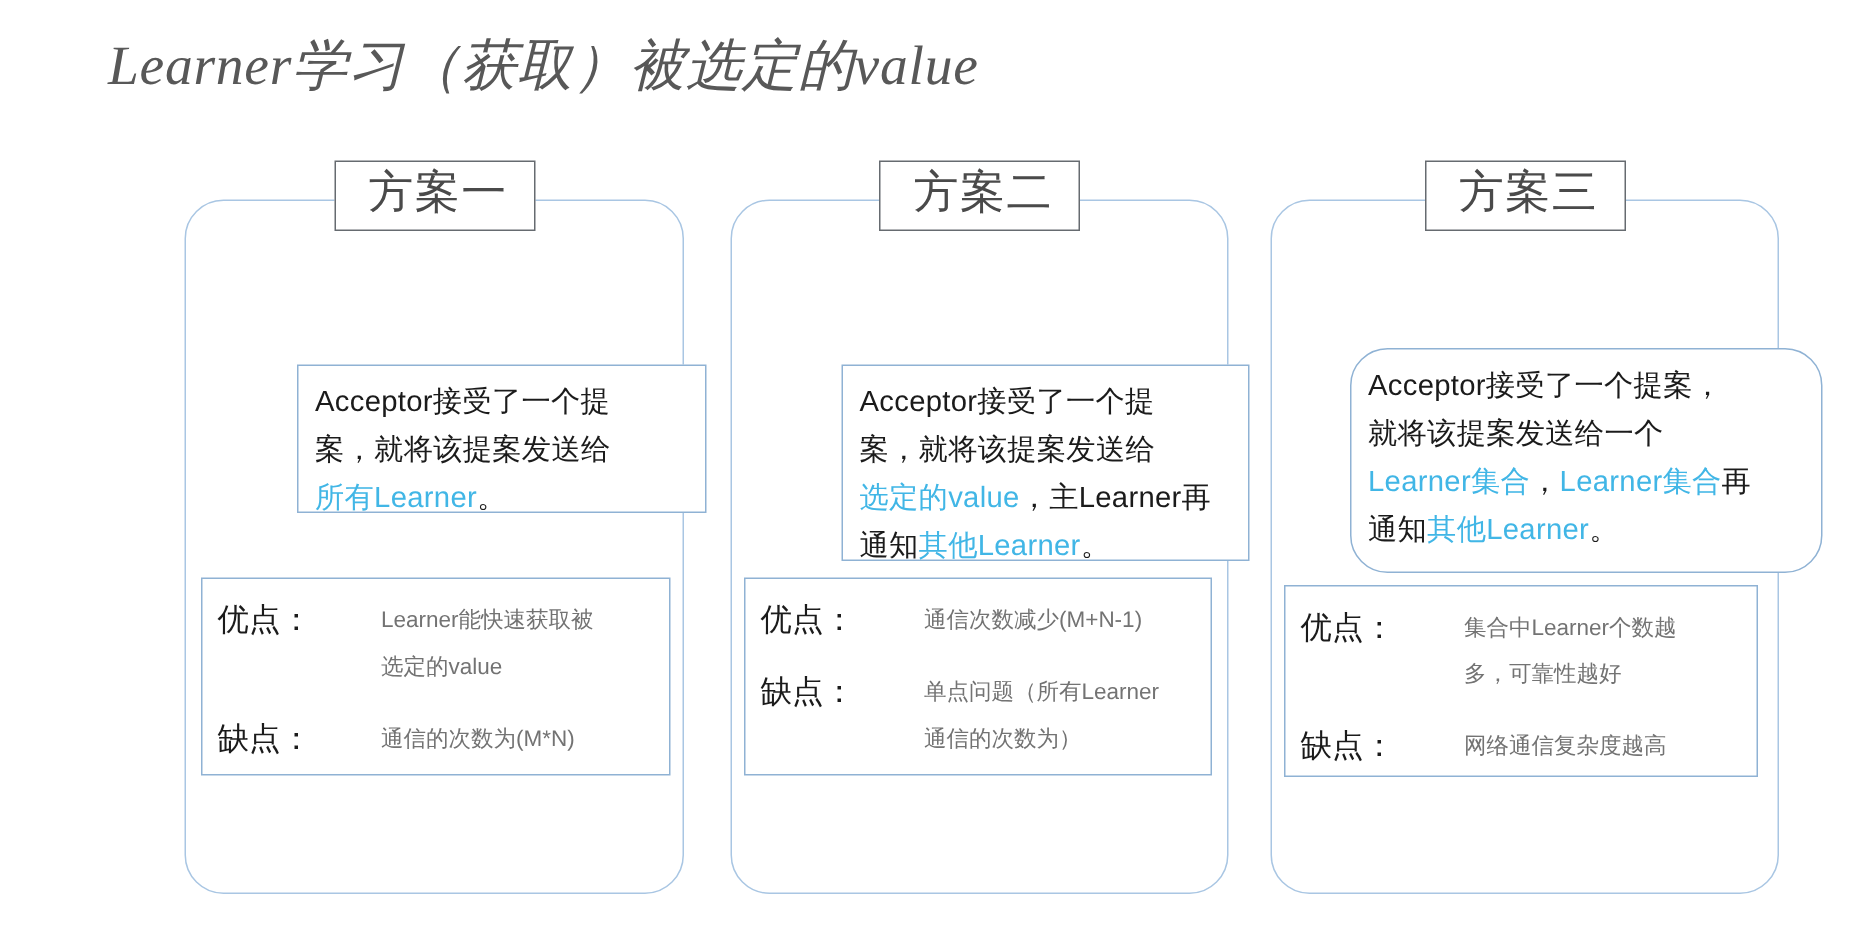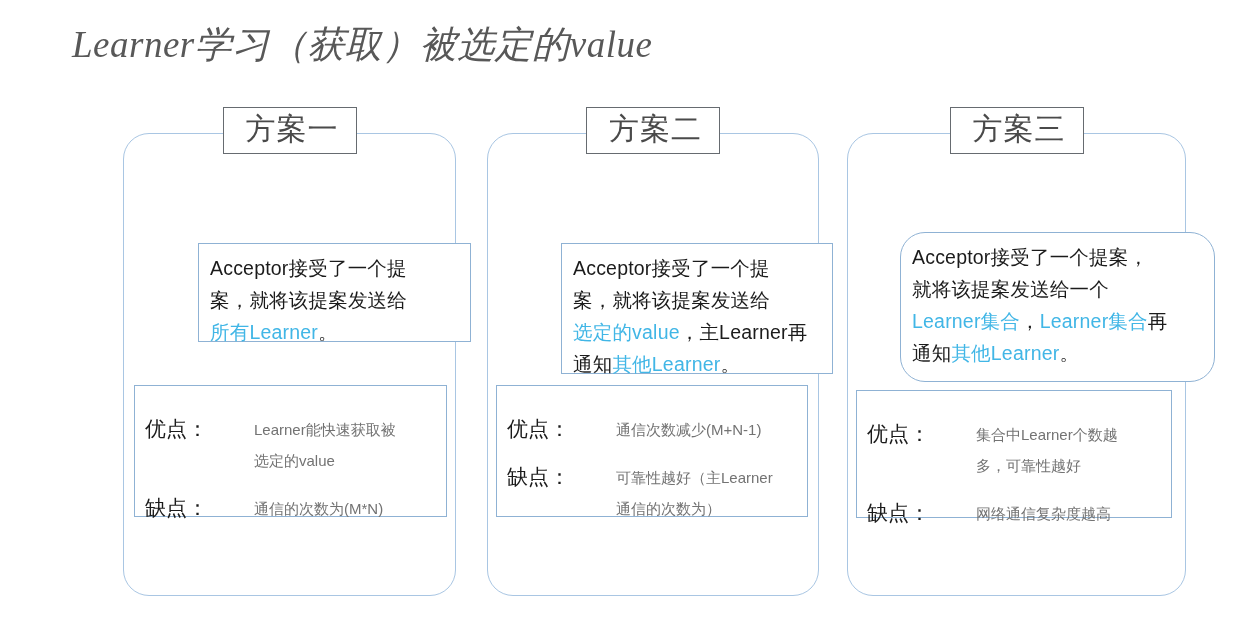--- a/index.html
+++ b/index.html
@@ -78,21 +78,21 @@
   #desc-3 { left: 8px; top: 98px; width: 315px; height: 150px; border-radius: 25px; }
 
   .hl { color: #41b6e6; }
 
   
   .pc-box {
     position: absolute;
     box-sizing: border-box;
     border: 1.4px solid #8fb2d4;
     background: #ffffff;
-    padding: 28px 8px 10px 10px;
+    padding: 12px 8px 10px 10px;
     font-size: 19.5px;
     line-height: 31px;
     color: #1b1b1b;
   }
   #pc-1 { left: 10px; top: 251px; width: 313px; height: 132px; }
   #pc-2 { left: 8px; top: 251px; width: 312px; height: 132px; }
   #pc-3 { left: 8px; top: 256px; width: 316px; height: 128px; }
 
   .pc-row {
     display: flex;
@@ -165,21 +165,21 @@
     <div class="pc-row">
       <span class="pc-label">优点：</span>
       <span class="pc-text">
           <span class="cont">通信次数减少(M+N-1)</span>
         </span>
     </div>
     <div class="pc-gap"></div>
     <div class="pc-row">
       <span class="pc-label">缺点：</span>
       <span class="pc-text">
-          <span class="cont">可靠性越好（主Learner</span>
+          <span class="cont">单点问题（所有Learner</span>
           <span class="cont">通信的次数为）</span>
         </span>
     </div>
   </div>
 </div>
 
 <div class="panel" id="panel-3">
 
   <div class="scheme-heading">方案三</div>
 

